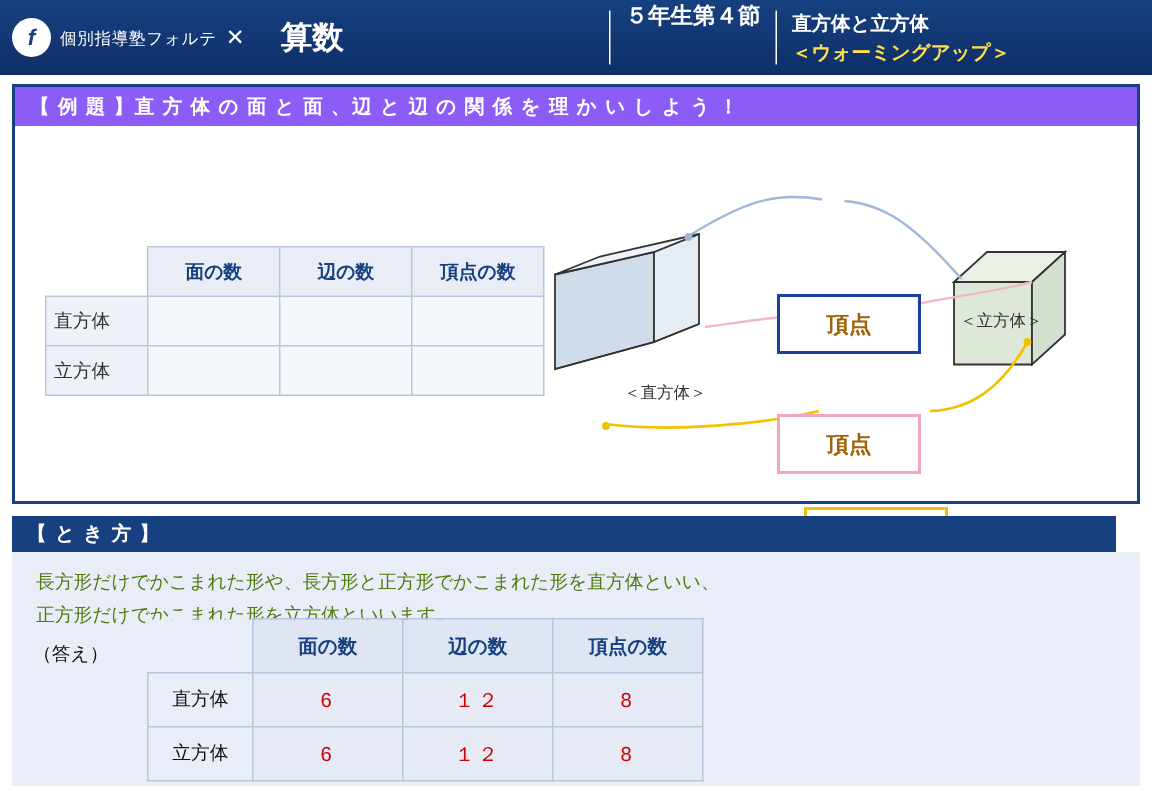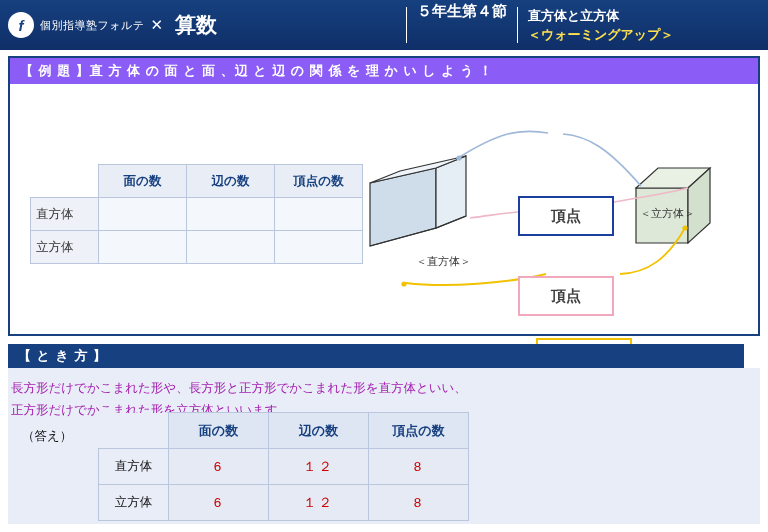--- a/index.html
+++ b/index.html
@@ -31,21 +31,21 @@
   .zeru{
     display:flex;flex-direction:column;align-items:center;line-height:1;
   }
   .zeru-main{
     color:#ffffff;font-size:23px;font-weight:bold;letter-spacing:1px;
   }
   .zeru-main .red{color:#d8232a;background:#ffffff;padding:0 1px;}
   .zeru-sub{
     color:#ffffff;font-size:7px;margin-top:2px;letter-spacing:0.3px;
   }
-  .subject{color:#ffffff;font-size:21px;font-weight:bold;margin-left:6px;text-align:center;}
+  .subject{color:#ffffff;font-size:21px;font-weight:bold;margin-left:18px;text-align:center;}
   .hdr-right{
     margin-left:auto;display:flex;align-items:stretch;height:50px;
   }
   .grade-box{
     display:flex;flex-direction:row;justify-content:center;
     color:#ffffff;font-size:15px;font-weight:bold;padding:0 10px;
     line-height:1.45;text-align:center;
   }
   .vsep{width:1px;background:#ffffff;margin:7px 0;}
   .unit-box{
@@ -90,39 +90,39 @@
   table.blank td.cell{background:#f4f7fb;width:88px;}
 
   
   .diagram{position:absolute;left:348px;top:4px;width:400px;height:248px;}
   .lbl{
     position:absolute;font-size:11px;color:#333;
   }
   .callout{
     position:absolute;background:#ffffff;border:2px solid;
     display:flex;align-items:center;justify-content:center;
-    font-size:15px;font-weight:bold;color:#404040;
+    font-size:15px;font-weight:bold;color:#a16207;
   }
   .callout.blue{border-color:#1a3fa0;}
   .callout.pink{border-color:#f1a8bc;}
   .callout.yellow{border-color:#f2c200;}
 
   
   .method-bar{
     position:absolute;left:8px;top:344px;width:736px;height:24px;
     background:#16407f;color:#ffffff;
     display:flex;align-items:center;padding-left:10px;box-sizing:border-box;
     font-size:13px;font-weight:bold;letter-spacing:1px;
   }
   .method-body{
     position:absolute;left:8px;top:368px;width:752px;height:156px;
     background:#e9edf7;box-sizing:border-box;
   }
   .method-text{
-    padding:10px 0 0 3px;font-size:12.5px;color:#a21caf;line-height:1.75;
+    padding:10px 0 0 16px;font-size:12.5px;color:#4d7c0f;line-height:1.75;
   }
   .answer-label{
     position:absolute;left:14px;top:60px;font-size:12.5px;color:#111;
   }
   table.answer{
     position:absolute;left:90px;top:44px;border-collapse:collapse;font-size:13px;
   }
   table.answer th,table.answer td{
     border:1px solid #b9c6de;height:36px;box-sizing:border-box;text-align:center;
   }

